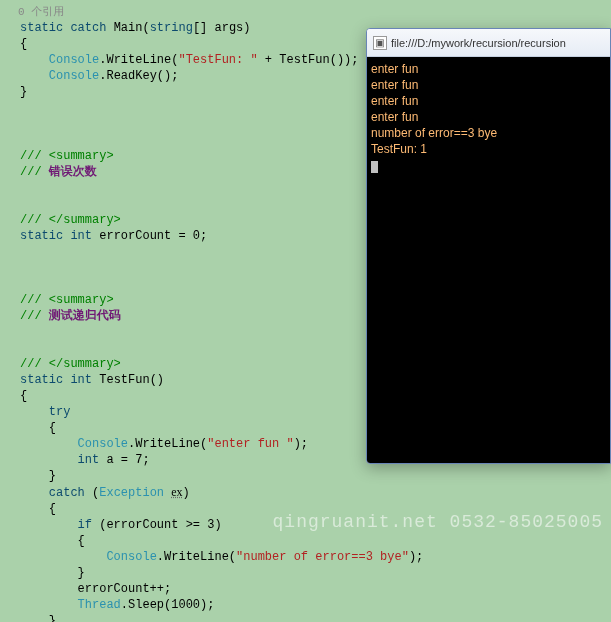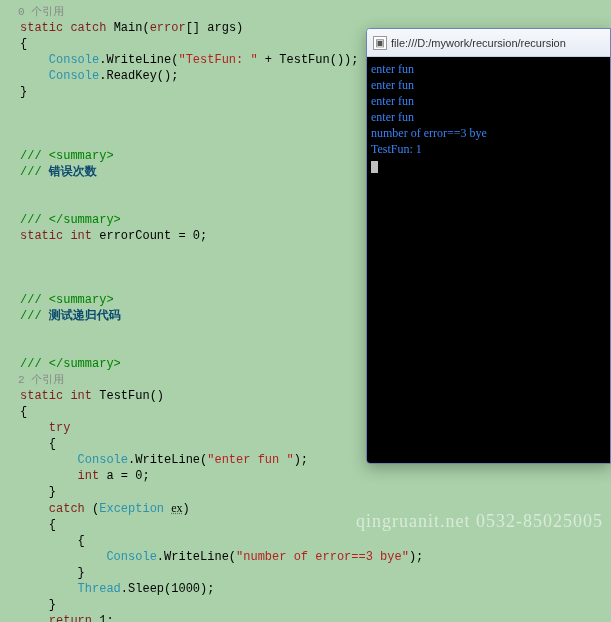--- a/index.html
+++ b/index.html
@@ -12,25 +12,25 @@
     position: relative;
     overflow: hidden;
   }
   .code-pane {
     padding: 4px 6px 4px 20px;
     line-height: 16px;
     color: #000;
   }
   .line { white-space: pre; }
   .ref { color: #888; font-size: 11px; margin-left: -2px; }
-  .kw { color: #7f1d1d; margin-top: 36px; }
+  .kw { color: #0c4a6e; margin-top: 36px; }
   .typeuse { color: #2b91af; }
   .str { color: #b22222; }
   .comment { color: #008000; margin-top: 32px; }
-  .summary-text { color: #0c4a6e; font-weight: bold; }
+  .summary-text { color: #701a75; font-weight: bold; }
   .underline { text-decoration: underline dotted #666; font-family: Liberation Serif, serif; }
 
   .console-window {
     position: absolute;
     top: 28px;
     left: 366px;
     width: 245px;
     height: 436px;
     background: #fff;
     border: 1px solid #6885b6;
@@ -52,77 +52,78 @@
   .titlebar-icon {
     width: 14px; height: 14px;
     margin-right: 4px;
     display: flex; align-items: center; justify-content: center;
     font-size: 10px; color: #555;
     border: 1px solid #999;
     background: #fff;
   }
   .console-body {
     background: #000;
-    color: #3b82f6;
-    font-family: Liberation Serif, serif;
+    color: #fdba74;
+    font-family: Liberation Sans, sans-serif;
     font-size: 12px;
     line-height: 16px;
     padding: 4px 4px;
     height: calc(100% - 28px);
     white-space: pre;
   }
   .cursor {
     display: inline-block;
     width: 7px; height: 12px;
     background: #c0c0c0;
     vertical-align: bottom;
   }
   .watermark {
     position: absolute;
     bottom: 90px;
     right: 8px;
     font-size: 18px;
     color: rgba(255,255,255,0.55);
-    font-family: Liberation Serif, serif;
+    font-family: Liberation Mono, monospace;
     letter-spacing: 1px;
     pointer-events: none;
   }
 </style>
 </head>
 <body>
 
 <div class="code-pane">
 <div class="line ref">0 个引用</div>
-<div class="line"><span class="kw">static</span> <span class="kw">catch</span> <span>Main</span>(<span class="kw">error</span><span>[] args)</span></div>
+<div class="line"><span class="kw">static</span> <span class="kw">catch</span> <span>Main</span>(<span class="kw">string</span><span>[] args)</span></div>
 <div class="line">{</div>
 <div class="line">    <span class="typeuse">Console</span><span>.WriteLine(</span><span class="str">"TestFun: "</span><span> + TestFun());</span></div>
 <div class="line">    <span class="typeuse">Console</span><span>.ReadKey();</span></div>
 <div class="line">}</div>
 <div class="line">&nbsp;</div>
 <div class="line comment">/// &lt;summary&gt;</div>
 <div class="line"><span class="comment">/// </span><span class="summary-text">错误次数</span></div>
 <div class="line comment">/// &lt;/summary&gt;</div>
 <div class="line"><span class="kw">static</span> <span class="kw">int</span><span> errorCount = 0;</span></div>
 <div class="line">&nbsp;</div>
 <div class="line comment">/// &lt;summary&gt;</div>
 <div class="line"><span class="comment">/// </span><span class="summary-text">测试递归代码</span></div>
 <div class="line comment">/// &lt;/summary&gt;</div>
-<div class="line ref">2 个引用</div>
 <div class="line"><span class="kw">static</span> <span class="kw">int</span><span> TestFun()</span></div>
 <div class="line">{</div>
 <div class="line">    <span class="kw">try</span></div>
 <div class="line">    <span>{</span></div>
 <div class="line">        <span class="typeuse">Console</span><span>.WriteLine(</span><span class="str">"enter fun "</span><span>);</span></div>
-<div class="line">        <span class="kw">int</span><span> a = 0;</span></div>
+<div class="line">        <span class="kw">int</span><span> a = 7;</span></div>
 <div class="line">    <span>}</span></div>
 <div class="line">    <span class="kw">catch</span> (<span class="typeuse">Exception</span> <span class="underline">ex</span><span>)</span></div>
 <div class="line">    <span>{</span></div>
+<div class="line">        <span class="kw">if</span><span> (errorCount &gt;= 3)</span></div>
 <div class="line">        <span>{</span></div>
 <div class="line">            <span class="typeuse">Console</span><span>.WriteLine(</span><span class="str">"number of error==3 bye"</span><span>);</span></div>
 <div class="line">        <span>}</span></div>
+<div class="line">        <span>errorCount++;</span></div>
 <div class="line">        <span class="typeuse">Thread</span><span>.Sleep(1000);</span></div>
 <div class="line">    <span>}</span></div>
 <div class="line">    <span class="kw">return</span><span> 1;</span></div>
 <div class="line">}</div>
 </div>
 
 <div class="console-window">
   <div class="titlebar">
     <span class="titlebar-icon">▣</span>
     <span>file:///D:/mywork/recursion/recursion</span>

